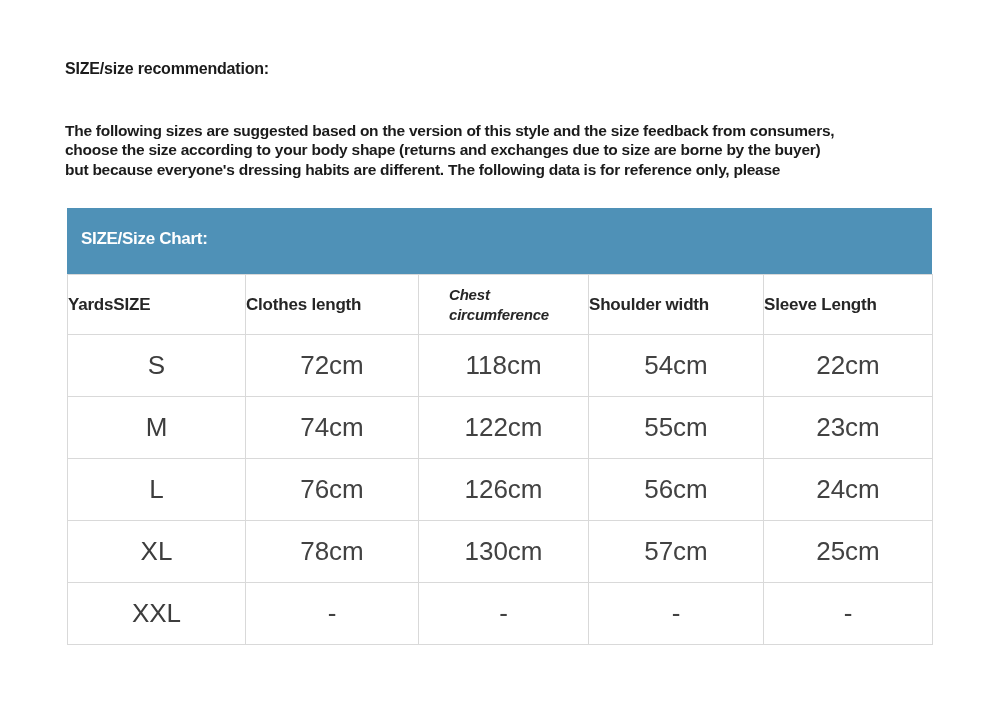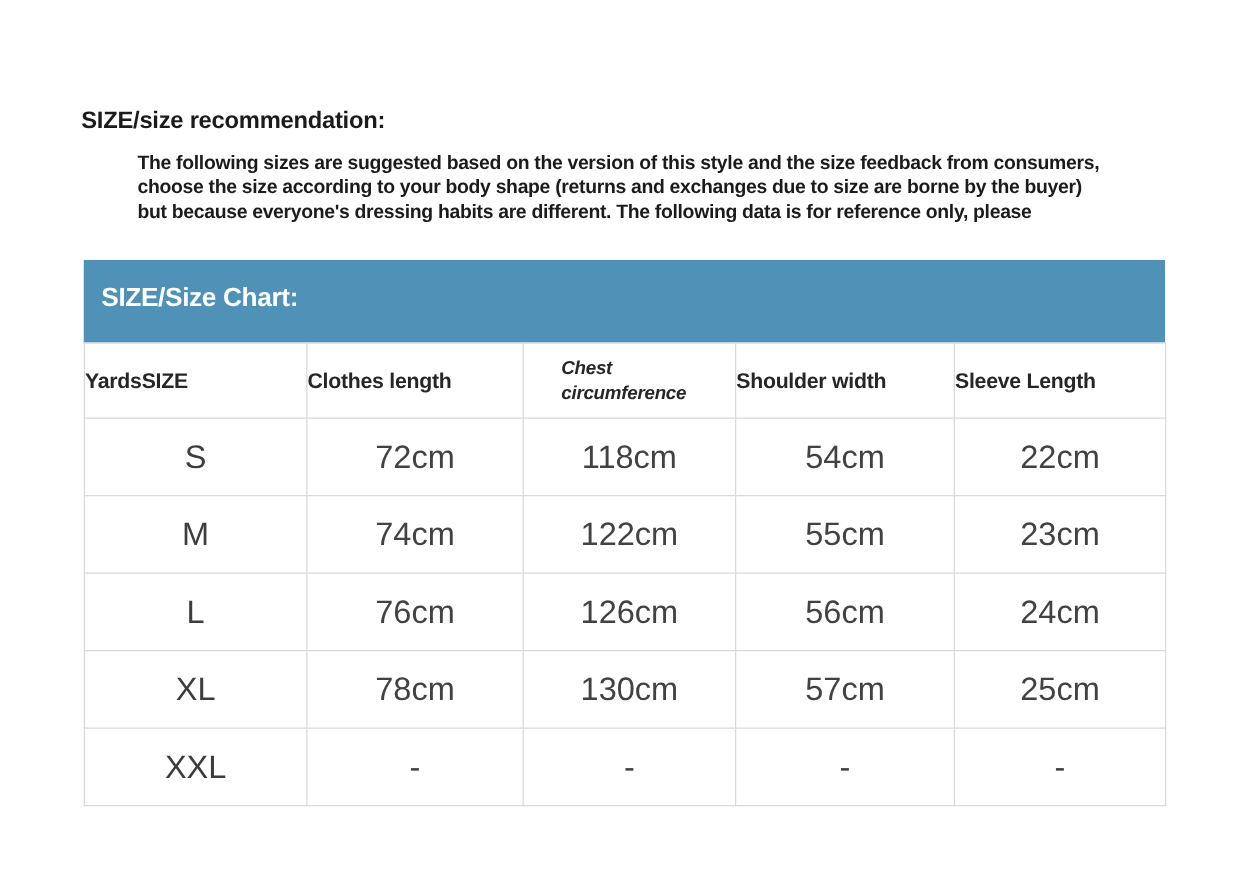--- a/index.html
+++ b/index.html
@@ -8,56 +8,55 @@
     background: #ffffff;
     font-family: "Liberation Sans", sans-serif;
     position: relative;
     overflow: hidden;
   }
 
   
   .intro-heading {
     position: absolute;
     left: 65px;
-    top: 86px;
-    font-size: 19px;
+    top: 60px;
+    font-size: 16px;
     font-weight: 700;
     letter-spacing: -0.2px;
     color: #1b1b1b;
   }
   .intro-paragraph {
     position: absolute;
     left: 65px;
     top: 121px;
     font-size: 15.5px;
     font-weight: 700;
     letter-spacing: -0.25px;
     line-height: 19.4px;
     color: #1b1b1b;
     white-space: nowrap;
-    margin-left: 45px;
   }
 
   
   .size-chart {
     position: absolute;
     left: 67px;
     top: 208px;
     width: 865px;
   }
   .chart-title-bar {
     height: 66px;
     background: #4f91b7;
     display: flex;
     align-items: center;
     padding-left: 14px;
   }
   .chart-title-bar .title {
     color: #ffffff;
-    font-size: 21px;
+    font-size: 17px;
     font-weight: 700;
     letter-spacing: -0.3px;
     margin-top: -4px;
   }
   table.size-table {
     width: 865px;
     border-collapse: collapse;
     table-layout: fixed;
   }
   .size-table th, .size-table td {

